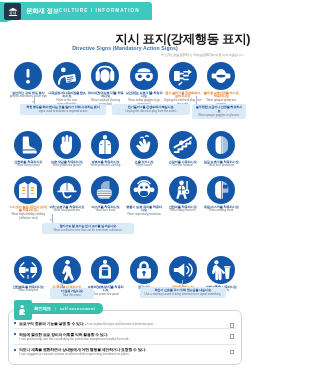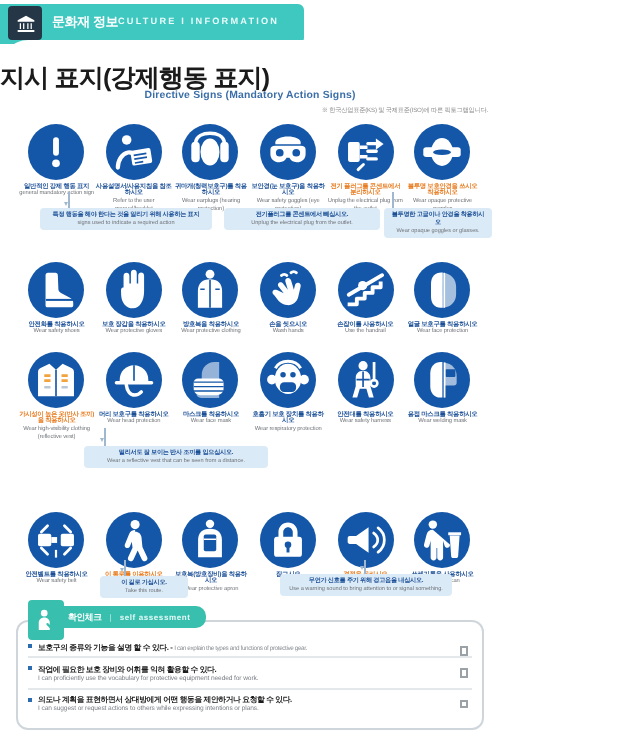--- a/index.html
+++ b/index.html
@@ -49,21 +49,21 @@
   .card {
     position: absolute; left: 0; top: 20px;
     width: 250px; height: 351px;
     background: #ffffff;
     border-radius: 14px 0 0 0;
   }
 
   
   .title-ko {
     position: absolute; left: 0; top: 31px; width: 250px;
-    text-align: left;
+    text-align: right;
     font-size: 12.5px; font-weight: bold; color: #1b1b1b;
     letter-spacing: -0.4px;
   }
   .title-en {
     position: absolute; left: 0; top: 45px; width: 250px;
     text-align: center;
     font-size: 5.2px; font-weight: bold; color: #3b6ea8;
     letter-spacing: 0.1px;
   }
   .title-note {

